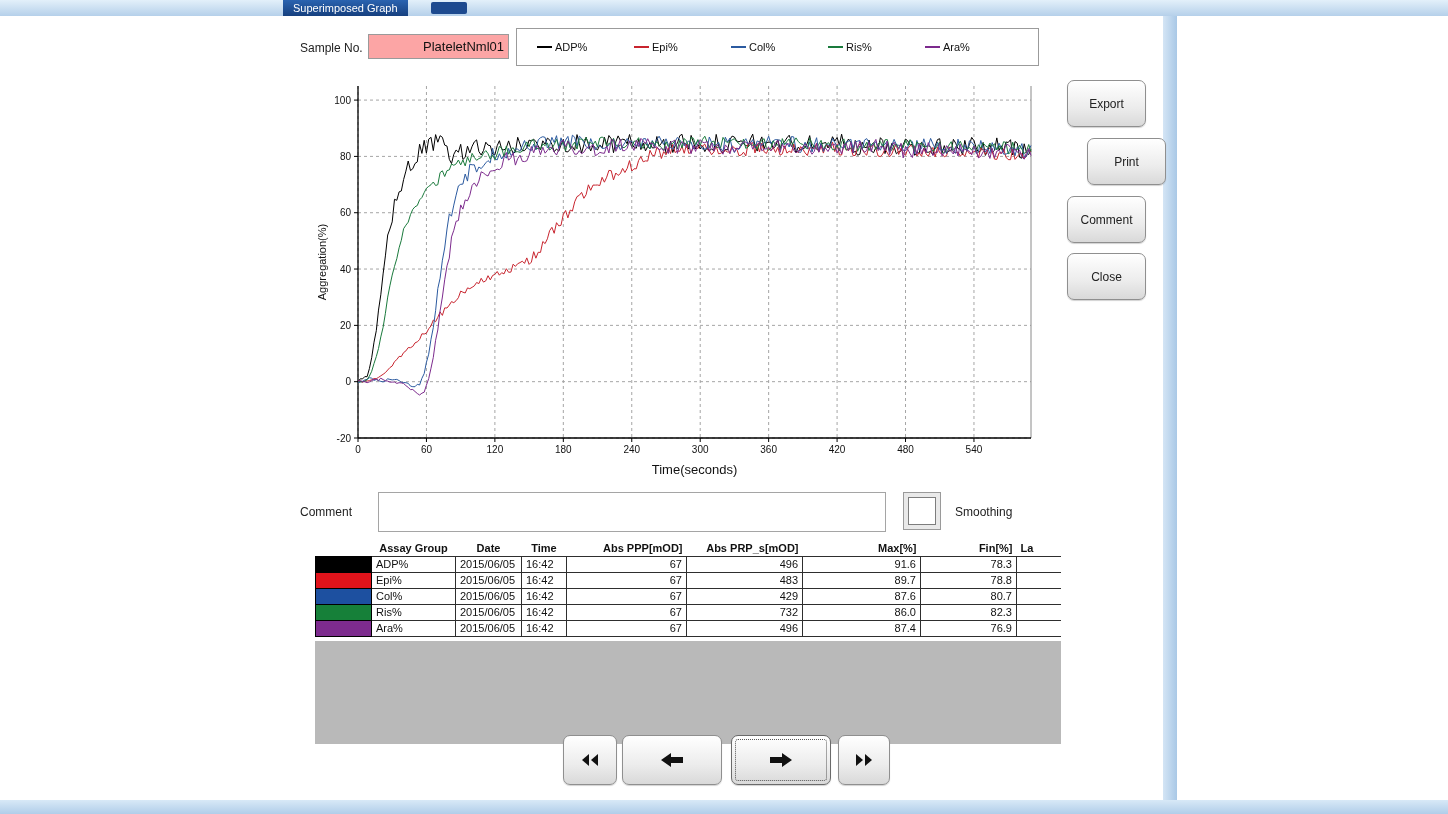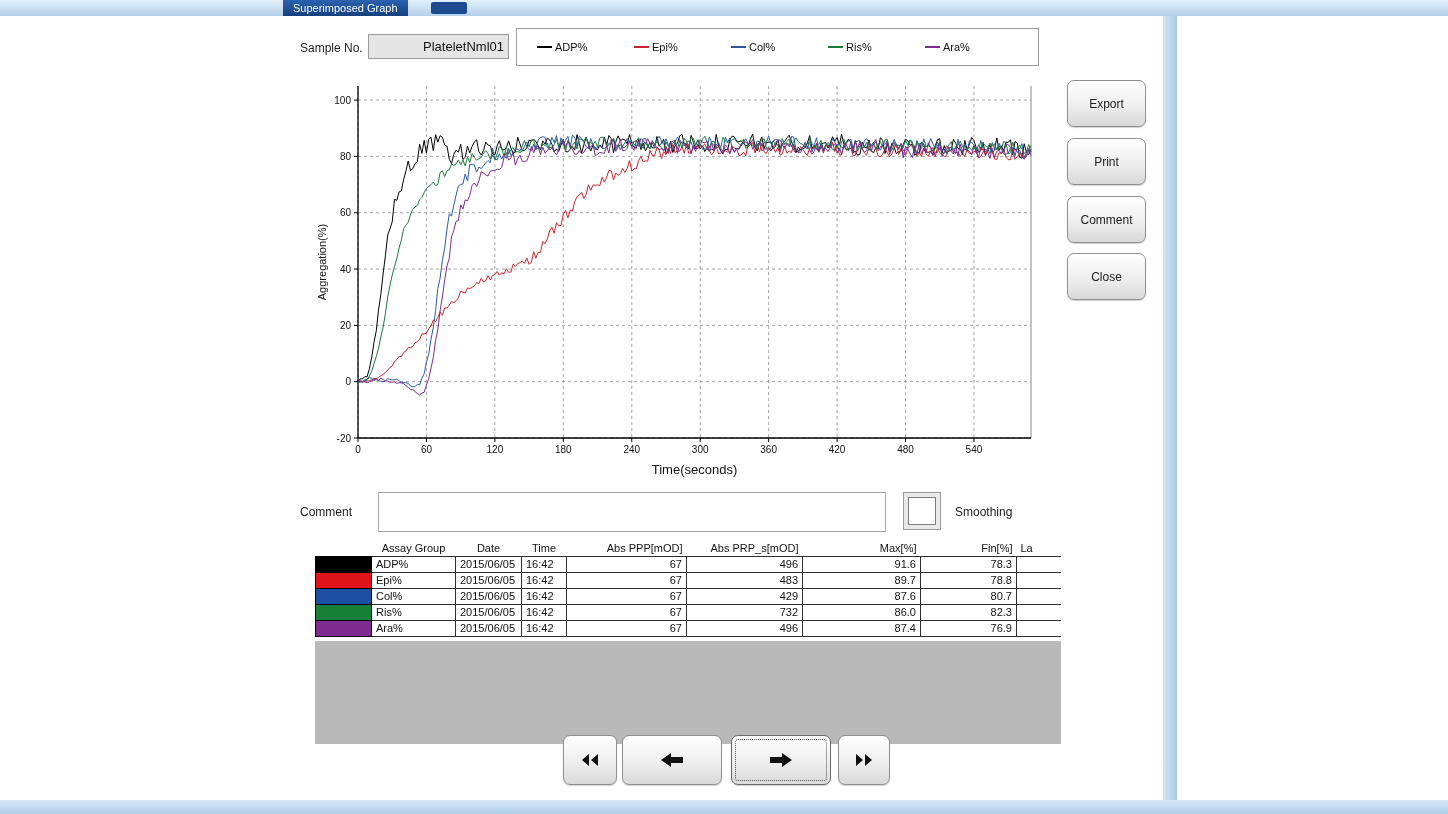--- a/index.html
+++ b/index.html
@@ -18,49 +18,49 @@
     background:linear-gradient(90deg,#d4e5f5,#a9c8e6); }
   .bottom-strip { position:absolute; left:0; top:800px; width:1448px; height:14px;
     background:linear-gradient(#d8e9f7,#b0cde9); }
 
   
   .window { position:absolute; left:283px; top:16px; width:880px; height:552px; background:#ffffff; }
 
   .lbl { position:absolute; font-size:12px; color:#222; white-space:nowrap; }
   #sample-label { left:17px; top:25px; }
   #sample-field { position:absolute; left:85px; top:18px; width:141px; height:25px;
-    border:1px solid #9a9a9a; background:#e5e5e5; font-family:inherit; font-size:13px;
+    border:1px solid #9a9a9a; background:#fca5a5; font-family:inherit; font-size:13px;
     text-align:right; padding:0 4px; color:#111; }
 
   #legend-box { position:absolute; left:233px; top:12px; width:523px; height:38px;
     border:1px solid #9b9b9b; background:#fff; display:flex; align-items:center; padding-left:20px; }
   .legend-item { display:flex; align-items:center; width:97px; font-size:11px; color:#111; }
   .legend-line { width:15px; height:0; border-top:2px solid #000; margin-right:3px; }
 
   #chart-box { position:absolute; left:30px; top:64px; width:726px; height:402px; background:#fff; }
 
   .btn { position:absolute; border:1px solid #8f8f8f; border-radius:7px;
     background:linear-gradient(#ffffff,#ececec 60%,#d9d9d9);
     font-family:inherit; font-size:12px; color:#222; cursor:pointer;
     box-shadow:0 1px 1px rgba(0,0,0,0.18); display:flex; align-items:center; justify-content:center; }
   .side { left:784px; width:79px; height:47px; }
-  #btn-export { top:64px; } #btn-print { top:122px; } #btn-comment { top:180px; } #btn-close { top:237px; }
+  #btn-export { top:64px; } #btn-print { top:122px;margin-left:20px; } #btn-comment { top:180px; } #btn-close { top:237px; }
 
   #comment-label { left:17px; top:489px; }
   #comment-field { position:absolute; left:95px; top:476px; width:508px; height:40px;
     border:1px solid #a5a5a5; background:#fff; font-family:inherit; font-size:13px; padding:0 6px; }
 
   #smoothing-box { position:absolute; left:620px; top:476px; width:38px; height:38px;
     background:#e9e9e9; border:1px solid #9a9a9a; padding:4px; cursor:pointer; }
   #smoothing-box .inner { width:100%; height:100%; background:#fff; border:1px solid #7d7d7d; }
   #smoothing-label { left:672px; top:489px; }
 
   #table-wrap { position:absolute; left:32px; top:524px; width:746px; overflow:hidden; }
   #results-table { border-collapse:collapse; table-layout:fixed; width:746px; font-size:11px; }
-  #results-table th { font-weight:normal; font-size:11px; height:16px; padding:0 4px;
+  #results-table th { font-weight:bold; font-size:11px; height:16px; padding:0 4px;
     border:none; white-space:nowrap; overflow:hidden; color:#111; }
   #results-table td { height:16px; padding:0 4px; border:1px solid #2e2e2e; background:#fff;
     white-space:nowrap; overflow:hidden; color:#111; }
   #results-table td.swatch { padding:0; border:1px solid #000; }
 
   #table-gray { position:absolute; left:32px; top:625px; width:746px; height:103px; background:#b9b9b9; }
 
   .nav { top:719px; height:50px; }
   #nav-first { left:280px; width:54px; }
   #nav-prev  { left:339px; width:100px; }

